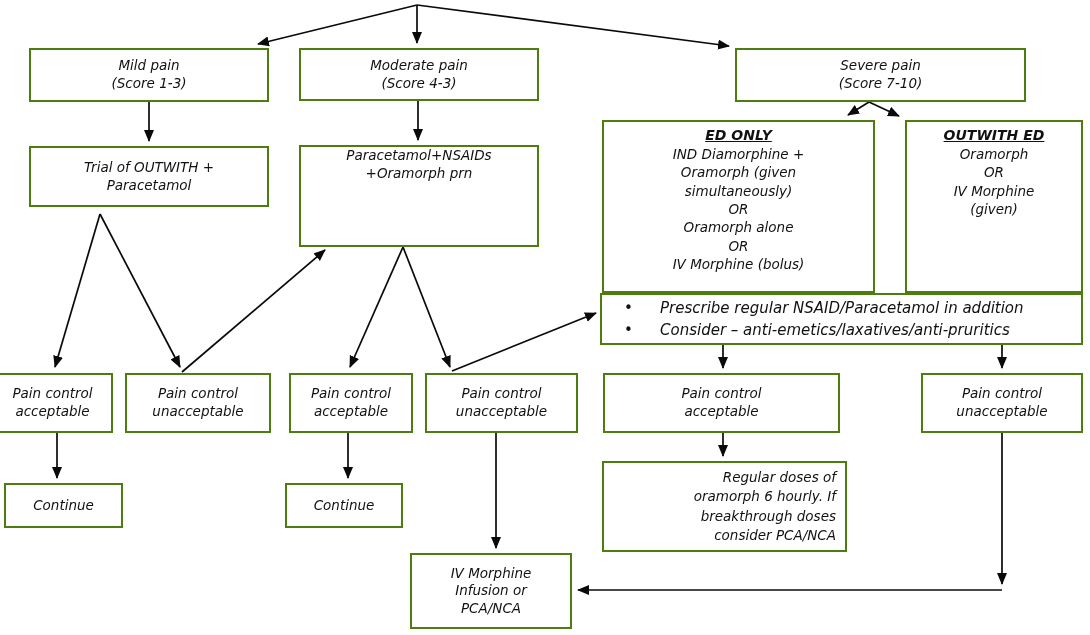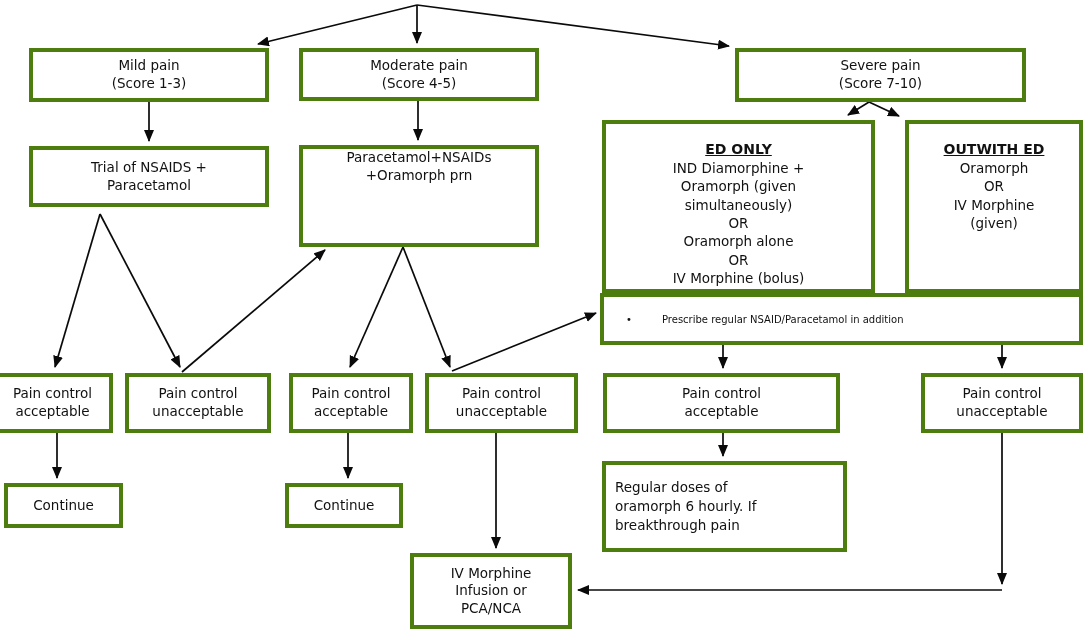--- a/index.html
+++ b/index.html
@@ -6,34 +6,35 @@
   .canvas{
     position:relative;width:1090px;height:635px;background:#ffffff;
     overflow:hidden;
     font-family:"DejaVu Sans","Liberation Sans",sans-serif;
     color:#111111;
   }
   .wires{position:absolute;left:0;top:0;width:1090px;height:635px;pointer-events:none;}
   .wires line{stroke:#0a0a0a;stroke-width:1.7;}
   .node{
     position:absolute;box-sizing:border-box;
-    border:4px solid #4d7c0f;background:#ffffff;
+    border:2px solid #4d7c0f;background:#ffffff;
     display:flex;align-items:center;justify-content:center;
     text-align:center;font-size:13.5px;line-height:1.3;
     white-space:pre-line;
+    font-style:italic;
   }
   .node.top{align-items:flex-start;padding-top:0;}
-  .node.col{flex-direction:column;justify-content:flex-start;padding-top:16px;}
+  .node.col{flex-direction:column;justify-content:flex-start;padding-top:4px;}
   .hd{font-weight:bold;text-decoration:underline;font-size:14px;line-height:1.35;}
   .bd{white-space:pre-line;line-height:1.36;}
   .node.bullets{align-items:center;justify-content:flex-start;text-align:left;white-space:normal;}
   .node.bullets ul{list-style:none;margin:0;padding:0 0 0 22px;}
-  .node.bullets li{display:flex;line-height:1.5;font-size:10px;}
+  .node.bullets li{display:flex;line-height:1.5;font-size:15px;}
   .node.bullets li::before{content:"\2022";width:36px;flex:0 0 36px;}
-  .node.justify{flex-direction:column;justify-content:center;align-items:flex-start;
+  .node.justify{flex-direction:column;justify-content:center;align-items:flex-end;
     text-align:left;white-space:normal;padding:2px 9px;}
   .jline{display:block;text-align:justify;text-align-last:justify;line-height:1.42;}
   .jline.last{text-align-last:left;}
 </style>
 </head>
 <body>
 
 <div class="canvas">
 
   <svg class="wires" viewBox="0 0 1090 635" xmlns="http://www.w3.org/2000/svg">
@@ -65,30 +66,30 @@
     <line x1="1002" y1="590" x2="578" y2="590" marker-end="url(#arr)"></line>
   </svg>
 
   <div class="node" style="left:29px;top:48px;width:240px;height:54px">
     <span>Mild pain
 (Score 1-3)</span>
   </div>
 
   <div class="node" style="left:299px;top:48px;width:240px;height:53px">
     <span>Moderate pain
-(Score 4-5)</span>
+(Score 4-3)</span>
   </div>
 
   <div class="node" style="left:735px;top:48px;width:291px;height:54px">
     <span>Severe pain
 (Score 7-10)</span>
   </div>
 
   <div class="node" style="left:29px;top:146px;width:240px;height:61px">
-    <span>Trial of NSAIDS +
+    <span>Trial of OUTWITH +
 Paracetamol</span>
   </div>
 
   <div class="node top" style="left:299px;top:145px;width:240px;height:102px">
     <span>Paracetamol+NSAIDs
 +Oramorph prn</span>
   </div>
 
   <div class="node col" style="left:602px;top:120px;width:273px;height:173px">
     <div class="hd">ED ONLY</div>
@@ -106,20 +107,23 @@
     <div class="bd">Oramorph
 OR
 IV Morphine
 (given)</div>
   </div>
 
   <div class="node bullets" style="left:600px;top:293px;width:483px;height:52px">
     <ul>
       <li>
           <span>Prescribe regular NSAID/Paracetamol in addition</span>
+        </li>
+      <li>
+          <span>Consider – anti-emetics/laxatives/anti-pruritics</span>
         </li>
     </ul>
   </div>
 
   <div class="node" style="left:-8px;top:373px;width:121px;height:60px">
     <span>Pain control
 acceptable</span>
   </div>
 
   <div class="node" style="left:125px;top:373px;width:146px;height:60px">
@@ -151,21 +155,22 @@
     <span>Continue</span>
   </div>
 
   <div class="node" style="left:285px;top:483px;width:118px;height:45px">
     <span>Continue</span>
   </div>
 
   <div class="node justify" style="left:602px;top:461px;width:245px;height:91px">
     <span class="jline">Regular doses of</span>
     <span class="jline">oramorph 6 hourly. If</span>
-    <span class="jline">breakthrough pain</span>
+    <span class="jline">breakthrough doses</span>
+    <span class="jline last">consider PCA/NCA</span>
   </div>
 
   <div class="node" style="left:410px;top:553px;width:162px;height:76px">
     <span>IV Morphine
 Infusion or
 PCA/NCA</span>
   </div>
 
 </div>
 

